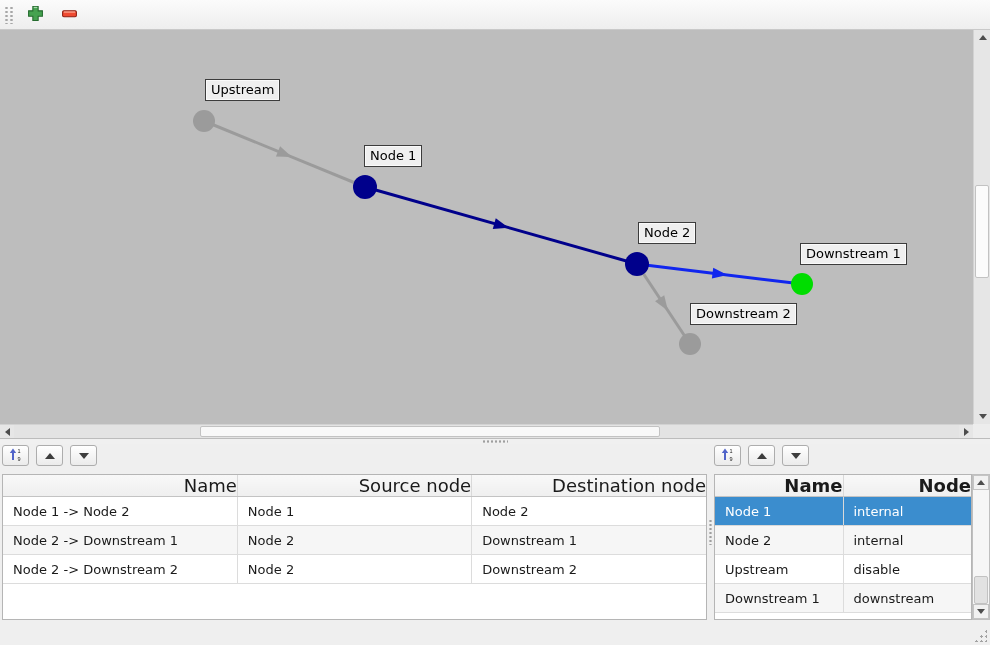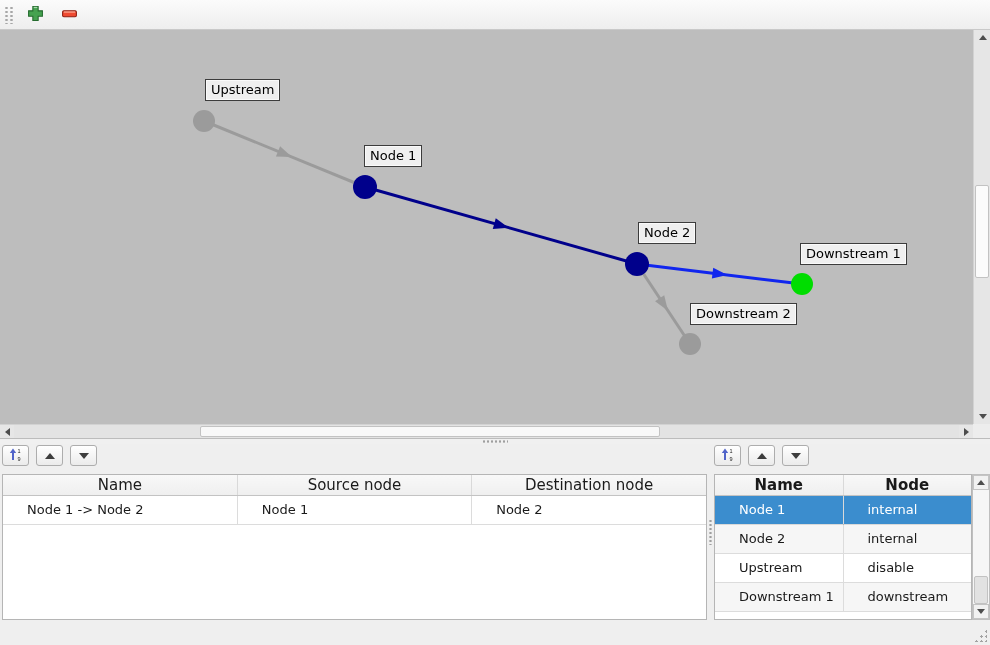--- a/index.html
+++ b/index.html
@@ -58,25 +58,25 @@
   .mini-toolbar { display:flex; gap:7px; height:22px; margin-top:1px; }
   .mini-btn { width:27px; height:21px; border:1px solid #adadad; border-radius:3px;
     background:linear-gradient(#ffffff,#ebebeb); display:flex; align-items:center; justify-content:center; cursor:pointer; }
   .mtri-up { width:0; height:0; border-left:5px solid transparent; border-right:5px solid transparent; border-bottom:6px solid #3d3d3d; }
   .mtri-down { width:0; height:0; border-left:5px solid transparent; border-right:5px solid transparent; border-top:6px solid #3d3d3d; }
 
   .table-box { position:absolute; top:30px; background:#ffffff; border:1px solid #b5b5b5; overflow:hidden; }
   .pane-left .table-box { left:0; width:705px; height:146px; }
   .pane-right .table-box { left:0; width:258px; height:146px; }
   table { border-collapse:collapse; width:100%; table-layout:fixed; }
-  th { height:20px; font-size:15px; background:linear-gradient(#f8f8f8,#efefef);
-    border-bottom:1px solid #c3c3c3; border-right:1px solid #d9d9d9; font-weight:normal; text-align:center; }
+  th { height:20px; font-size:18px; background:linear-gradient(#f8f8f8,#efefef);
+    border-bottom:1px solid #c3c3c3; border-right:1px solid #d9d9d9; font-weight:normal; text-align:right; }
   th:last-child { border-right:none; }
   .nodes-table th { font-weight:bold; }
-  td { height:29px; padding-left:24px; font-size:13px; border-bottom:1px solid #dcdcdc; border-right:1px solid #dcdcdc; background:#ffffff; overflow:hidden; white-space:nowrap; }
+  td { height:29px; padding-left:10px; font-size:13px; border-bottom:1px solid #dcdcdc; border-right:1px solid #dcdcdc; background:#ffffff; overflow:hidden; white-space:nowrap; }
   td:last-child { border-right:none; }
   tbody tr:nth-child(even) td { background:#f6f6f6; }
   tbody tr.selected td { background:var(--selection,#3b8dce); color:#ffffff; border-right-color:rgba(0,0,0,.15); border-bottom-color:rgba(0,0,0,.15); }
 
   
   .tbl-scroll { position:absolute; left:258px; top:30px; width:18px; height:146px; background:#f6f6f6; border:1px solid #bfbfbf; }
   .tbl-scroll .sb-btn { left:0; width:16px; height:15px; background:#f1f1f1; border:1px solid #c4c4c4; }
   .tbl-scroll .sb-up { top:0; } .tbl-scroll .sb-down { bottom:0; }
   .tbl-thumb { position:absolute; left:1px; top:101px; width:14px; height:28px; background:#e2e2e2; border:1px solid #c2c2c2; border-radius:2px; }
 
@@ -188,20 +188,30 @@
             <th>Source node</th>
             <th>Destination node</th>
           </tr>
         </thead>
         <tbody>
           <tr>
             <td>Node 1 -&gt; Node 2</td>
             <td>Node 1</td>
             <td>Node 2</td>
           </tr>
+          <tr>
+            <td>Node 2 -&gt; Downstream 1</td>
+            <td>Node 2</td>
+            <td>Downstream 1</td>
+          </tr>
+          <tr>
+            <td>Node 2 -&gt; Downstream 2</td>
+            <td>Node 2</td>
+            <td>Downstream 2</td>
+          </tr>
         </tbody>
       </table>
     </div>
   </div>
 
   <div class="v-splitter">
     <div class="dots"></div>
   </div>
 
   <div class="pane pane-right">

